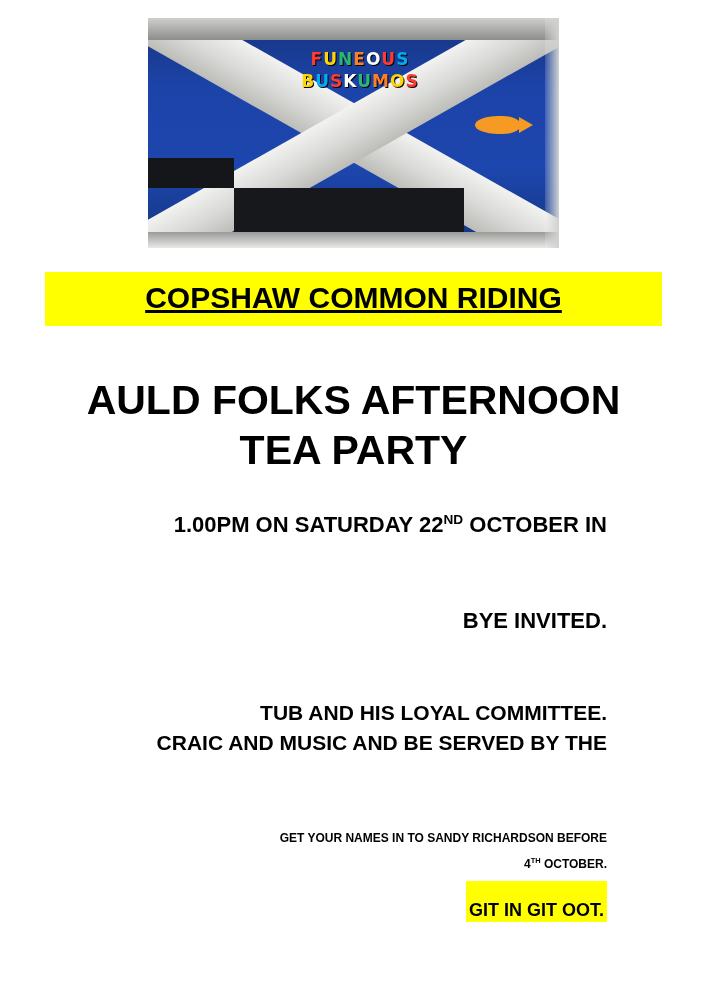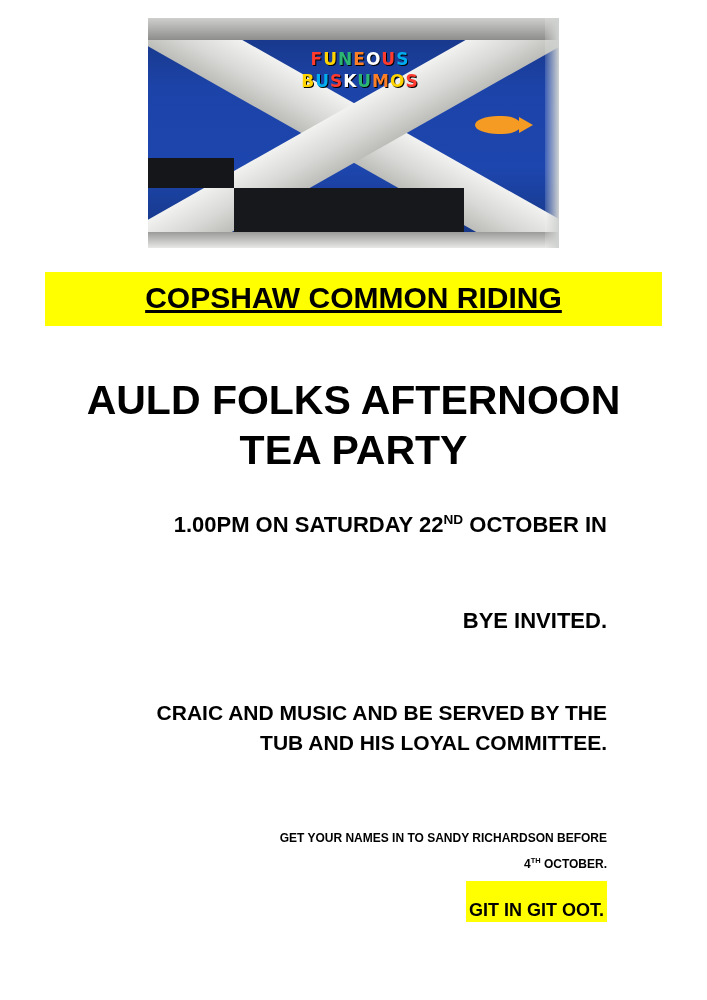--- a/index.html
+++ b/index.html
@@ -246,22 +246,22 @@
     <div>
       <span>1.00PM ON SATURDAY 22</span><sup>ND</sup><span> OCTOBER IN</span>
     </div>
   </div>
 
   <div class="blk pensioners">
     <div>BYE INVITED.</div>
   </div>
 
   <div class="blk come-along">
+    <div>TUB AND HIS LOYAL COMMITTEE.</div>
     <div>CRAIC AND MUSIC AND BE SERVED BY THE</div>
-    <div>TUB AND HIS LOYAL COMMITTEE.</div>
   </div>
 
   <div class="blk names-in">
     <div>GET YOUR NAMES IN TO SANDY RICHARDSON BEFORE</div>
     <div>
       <span>4</span><sup>TH</sup><span> OCTOBER.</span>
     </div>
   </div>
 
   <div class="blk footer">

